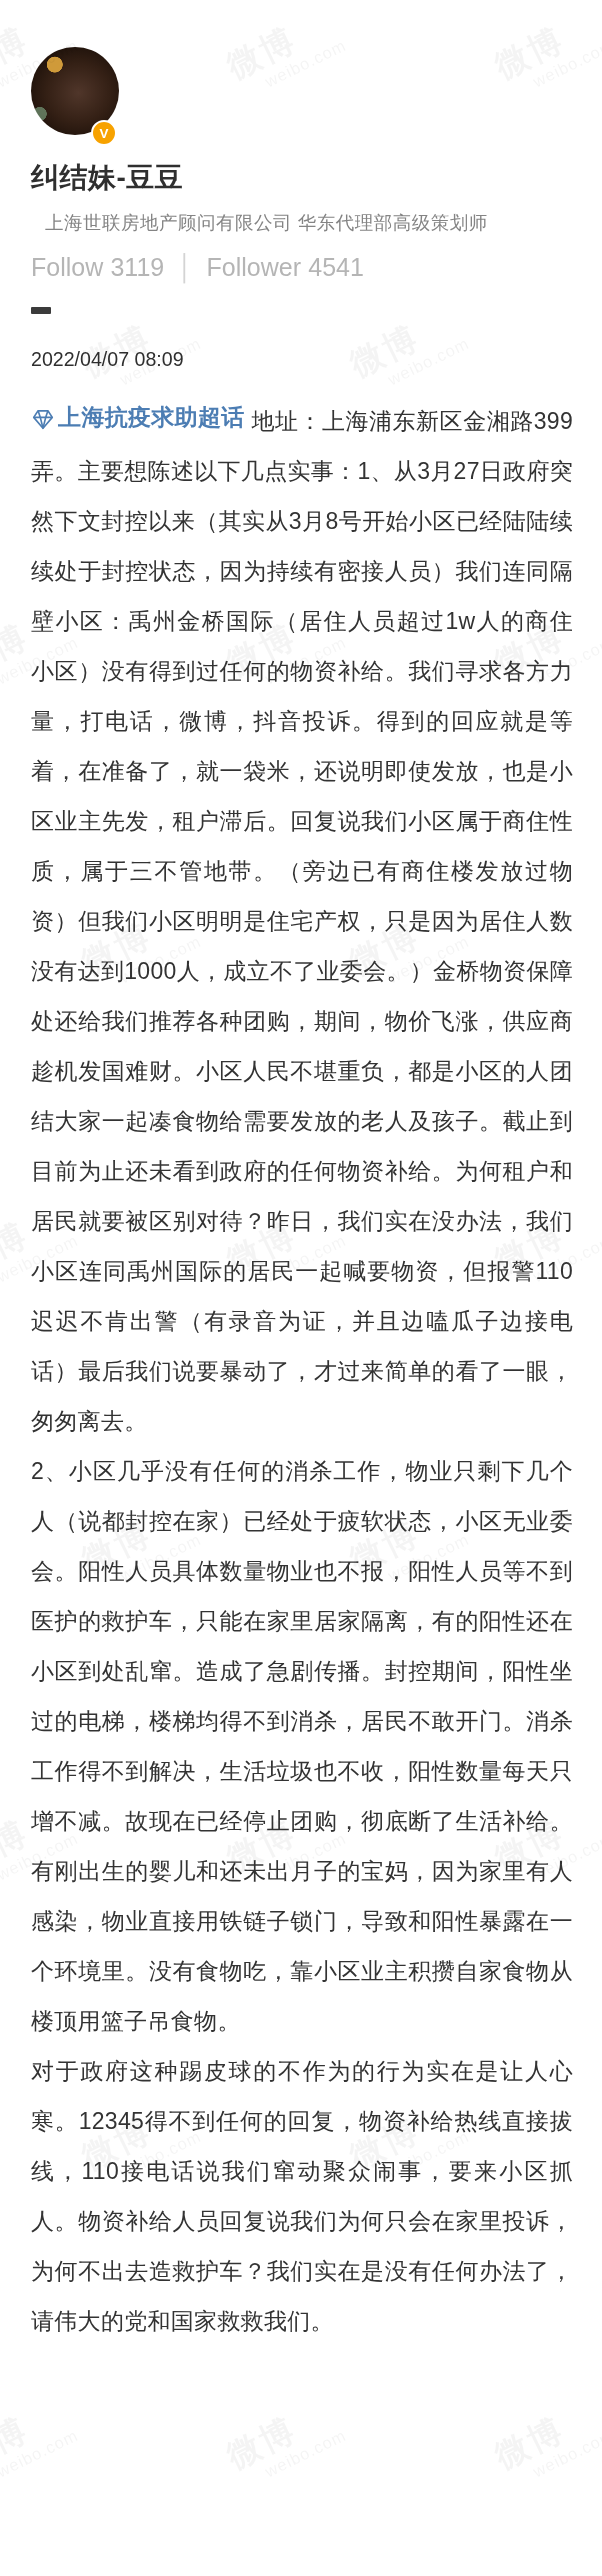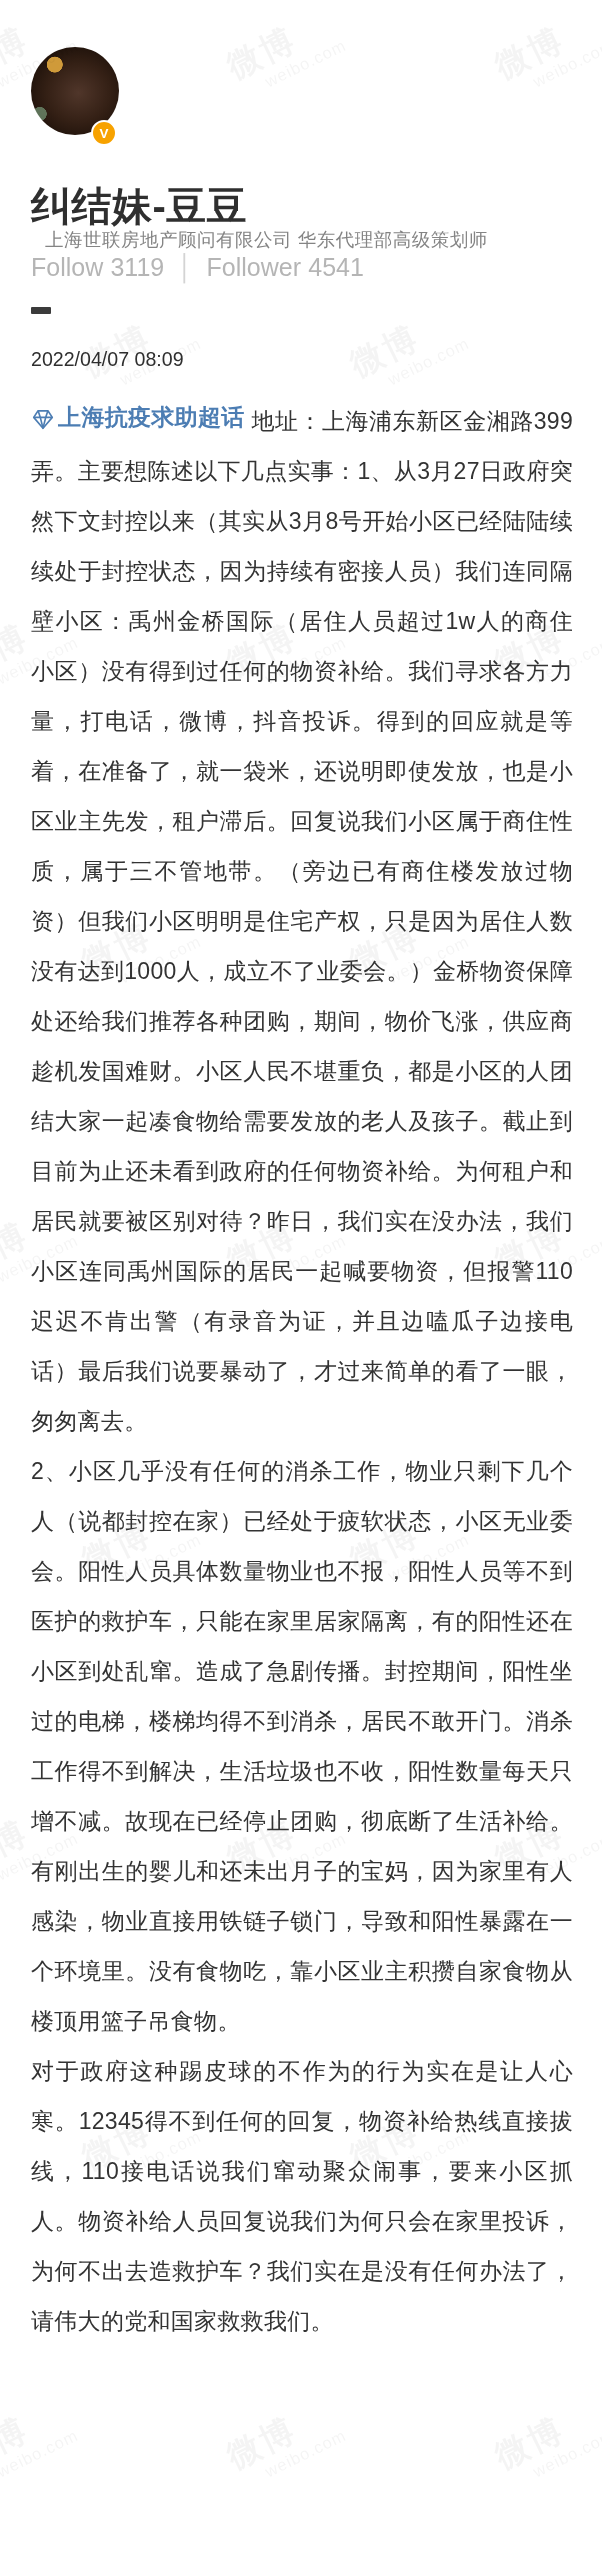--- a/index.html
+++ b/index.html
@@ -14,22 +14,22 @@
   .avatar{position:absolute;left:31px;top:47px;width:88px;height:88px;border-radius:50%;
     background:
       radial-gradient(circle at 27% 20%, #cf9a3a 0 7.7px, rgba(0,0,0,0) 8.2px),
       radial-gradient(circle at 10% 76%, rgba(140,190,150,0.55) 0 6.7px, rgba(0,0,0,0) 7.2px),
       radial-gradient(ellipse 62% 58% at 54% 52%, #50362a 0%, #342015 58%, #1c1009 100%);
     background-color:#1c1009;}
   .vbadge{position:absolute;left:91px;top:120px;width:26px;height:26px;border-radius:50%;
     background:#f7a200;border:2.6px solid #fff;box-sizing:border-box;
     display:flex;align-items:center;justify-content:center;
     color:#fff;font-size:13.4px;font-weight:700;}
-  .uname{position:absolute;left:31px;top:159px;font-size:40px;font-weight:700;color:#2f2f2f;letter-spacing:0.5px;margin-top:20px;}
-  .bio{position:absolute;left:45px;top:227px;font-size:18.5px;color:#848484;letter-spacing:0.5px;}
+  .uname{position:absolute;left:31px;top:159px;font-size:28px;font-weight:700;color:#2f2f2f;letter-spacing:0.5px;}
+  .bio{position:absolute;left:45px;top:210px;font-size:18.5px;color:#848484;letter-spacing:0.5px;}
   .fstats{position:absolute;left:31px;top:253px;font-size:25px;color:#b5b5b5;display:flex;gap:7.2px;align-items:center;}
   .fstats .sep{color:#d4d4d4;margin:0 6.2px;font-weight:300;}
   .dash{position:absolute;left:31px;top:307px;width:19.6px;height:7.2px;background:#3b3b3b;border-radius:1px;}
   .pdate{position:absolute;left:31px;top:348px;font-size:19.6px;color:#2f2f2f;}
   
   .body-text{position:absolute;left:31px;top:392px;width:542px;font-size:23px;line-height:50px;
              color:#333;text-align:justify;letter-spacing:0.3px;}
   .body-text p{margin:0;}
   .st-link{color:#4c7db3;text-decoration:none;display:inline-flex;align-items:center;gap:3.1px;font-weight:bold;}
   .st-ico{width:24px;height:24px;flex:0 0 auto;position:relative;top:2.1px;}

